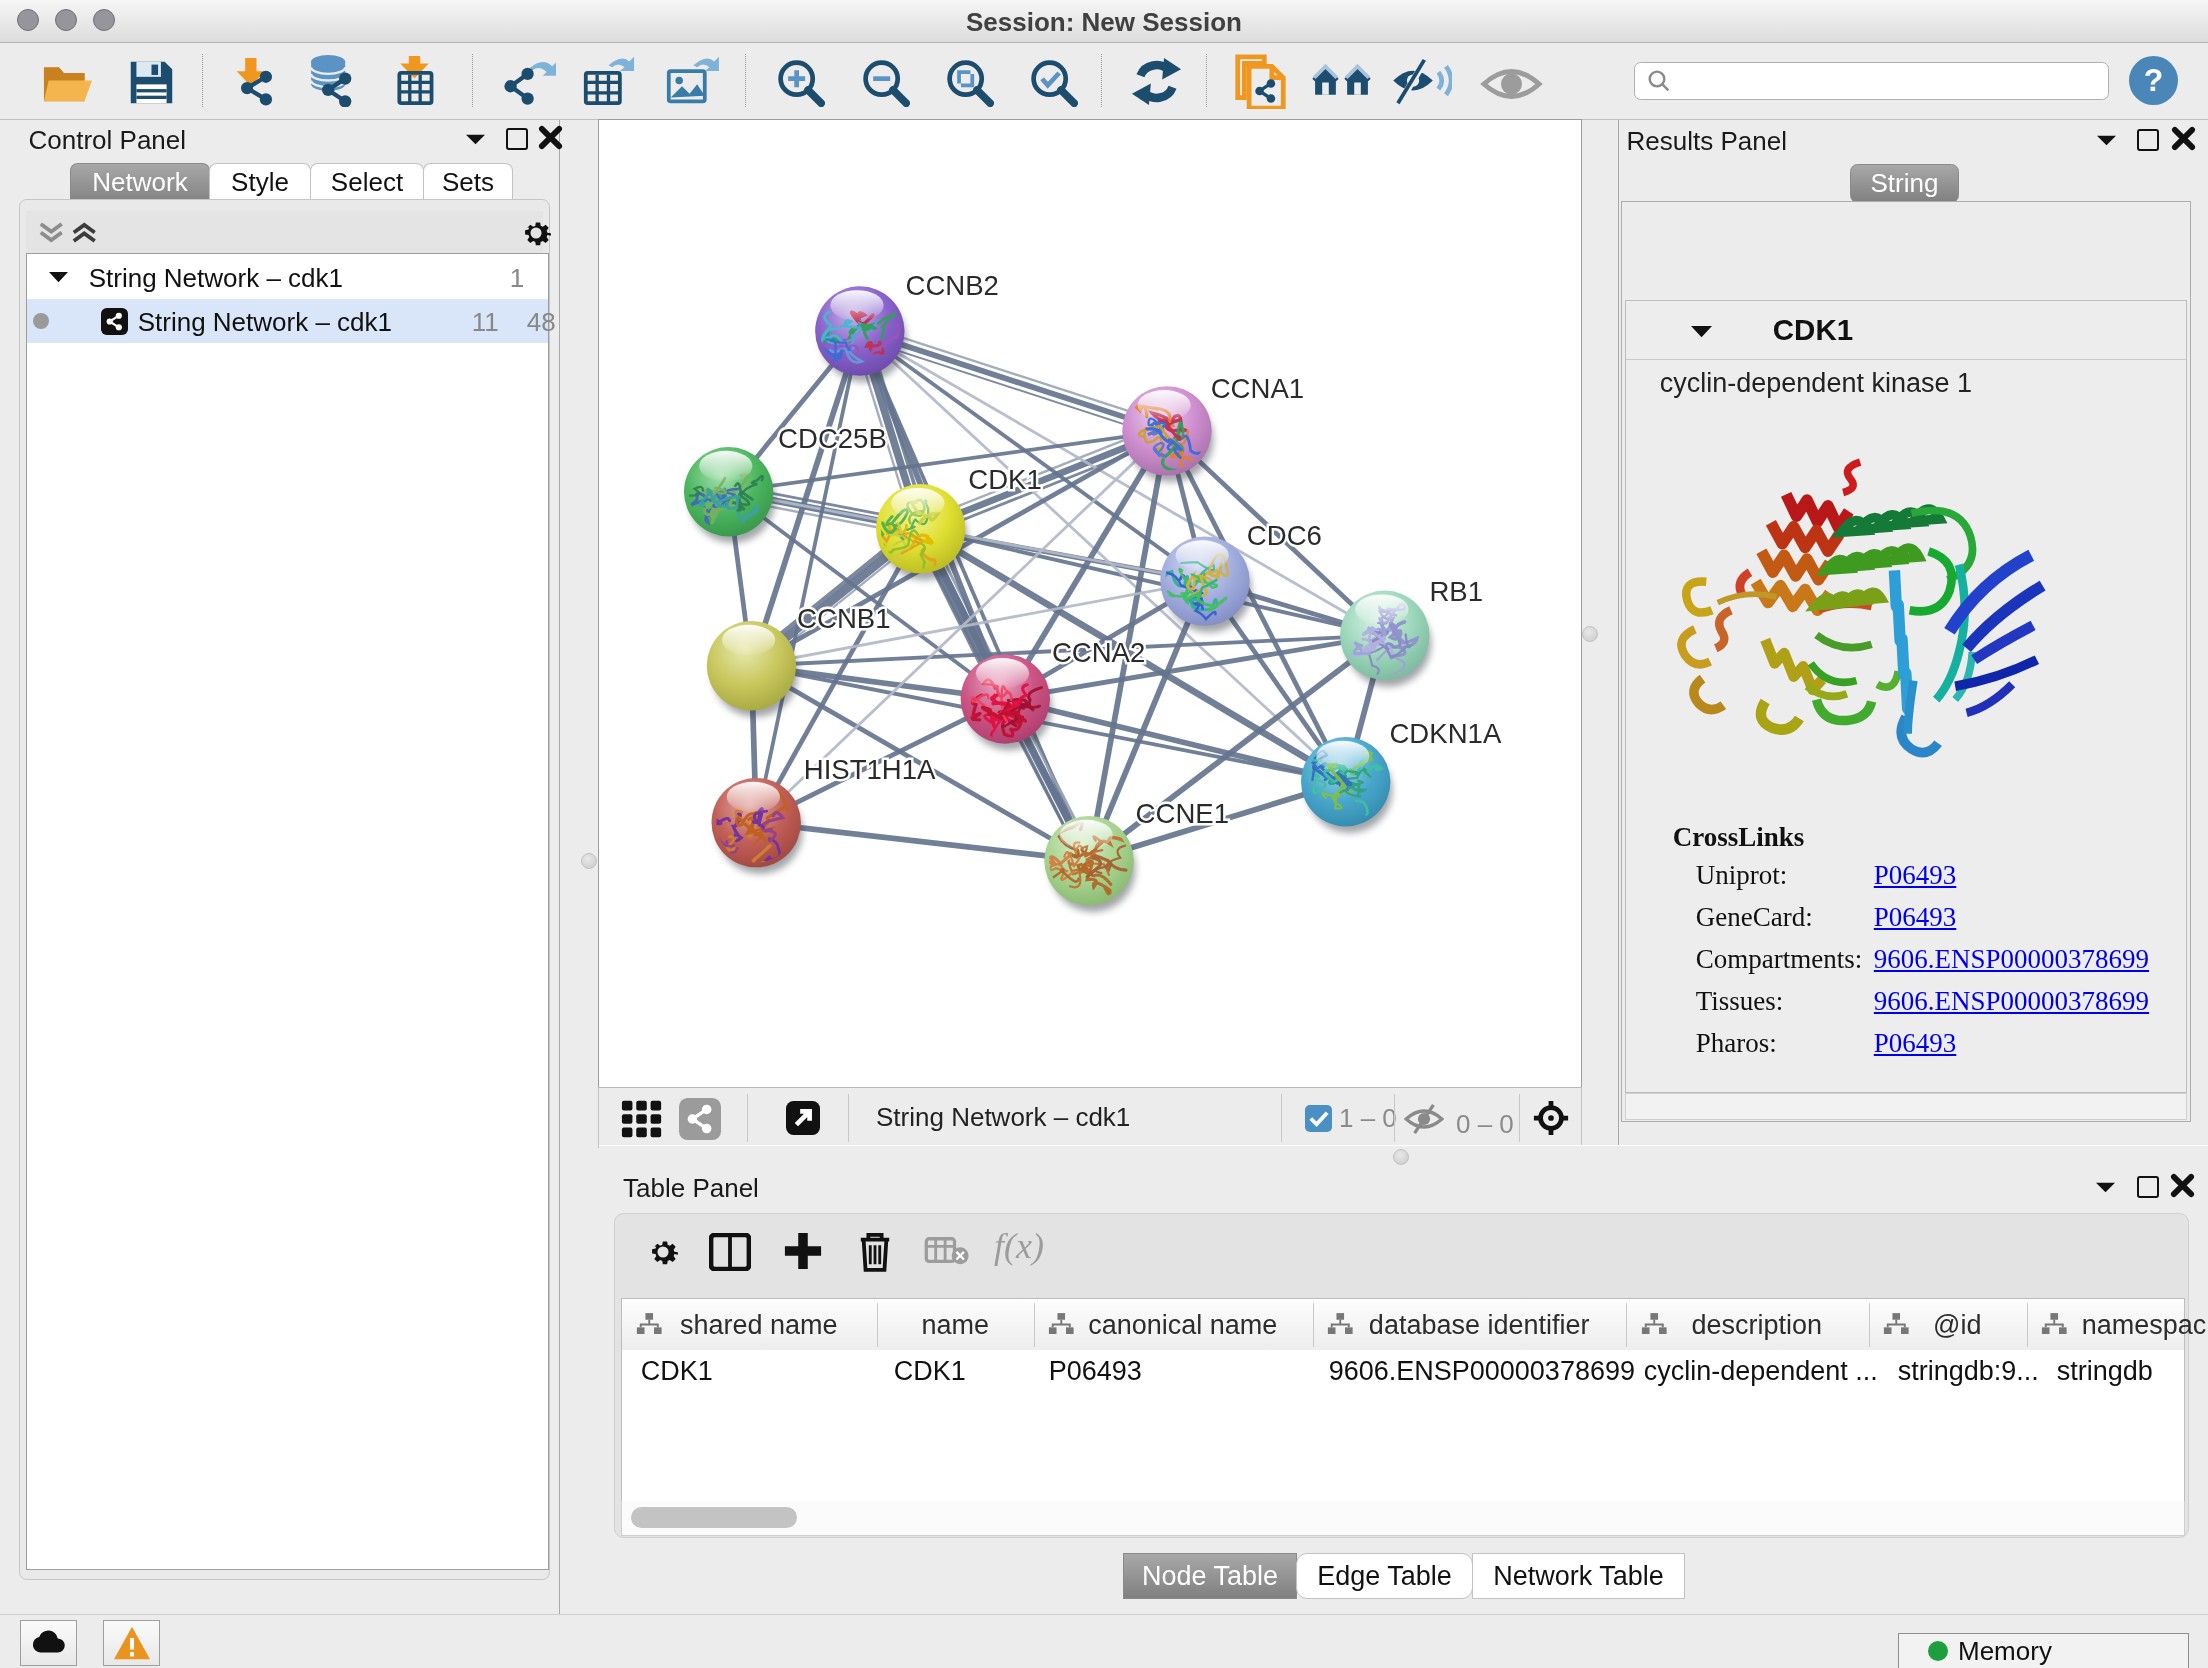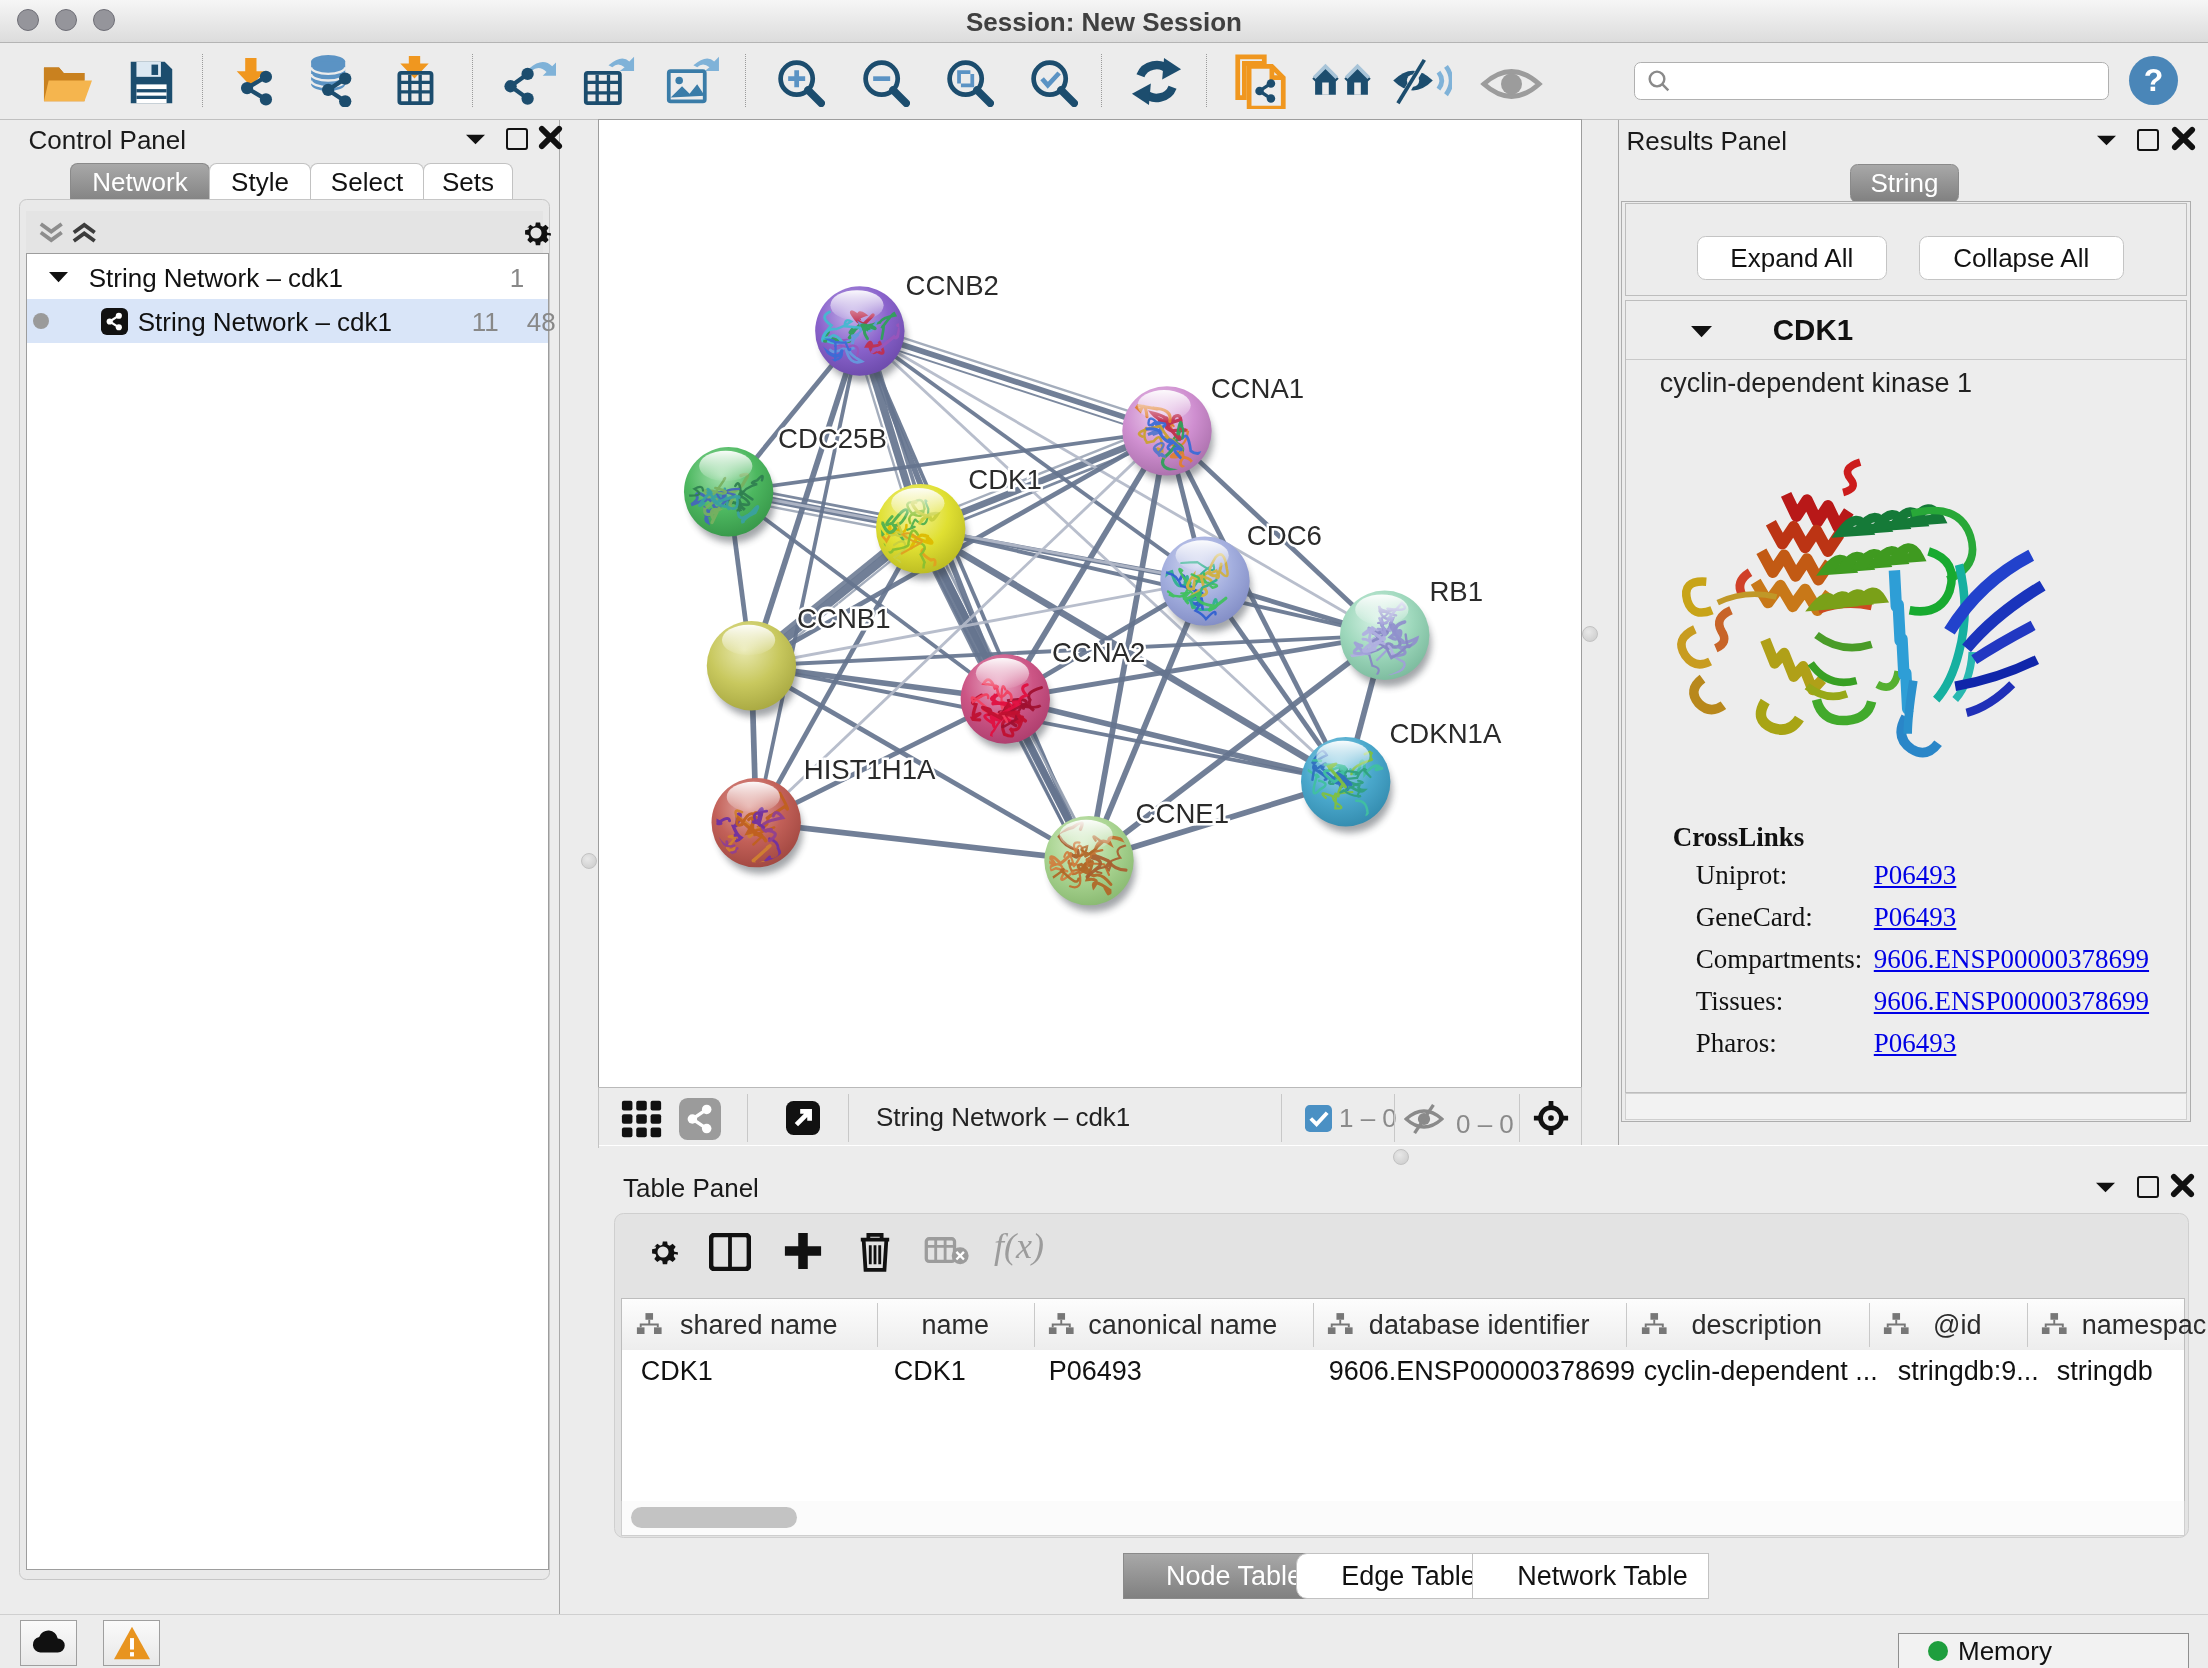--- a/index.html
+++ b/index.html
@@ -42,21 +42,21 @@
 
 #tpanel{left:599px;top:1146px;width:1609px;height:476px;background:#ececec;}
 #tp-box{position:absolute;left:15px;top:67px;width:1573px;height:323px;background:#e3e3e3;border:1px solid #cfcfcf;border-radius:9.5px;}
 #tbl{position:absolute;left:5.7px;top:84px;width:1562px;height:204px;background:#fff;border:1px solid #bdbdbd;}
 #tblhead{position:absolute;left:0;top:0;width:100%;height:51px;background:linear-gradient(#fdfdfd,#ededed);border-bottom:1px solid #c6c6c6;color:#2c2c2c;font-size:27px;}
 .colsep{position:absolute;top:3.8px;height:44px;width:0;border-left:1px solid #c9c9c9;}
 .hcell{position:absolute;top:11.4px;}
 #tblscroll{position:absolute;left:5.7px;top:287px;width:1562px;height:34px;background:#fbfbfb;border:1px solid #cfcfcf;border-top:none;}
 #tthumb{position:absolute;left:9.5px;top:5.7px;width:166px;height:21px;border-radius:10.5px;background:#c3c3c3;}
 
-.btab{position:absolute;top:1553px;height:44px;border:1px solid #c2c2c2;background:#fff;color:#111;font-size:27px;text-align:center;line-height:44px;padding-left:24px;}
+.btab{position:absolute;top:1553px;height:44px;border:1px solid #c2c2c2;background:#fff;color:#111;font-size:27px;text-align:center;line-height:44px;}
 
 #statusbar{left:0;top:1614px;width:2208px;height:54px;background:#ececec;border-top:1px solid #cfcfcf;}
 .sbtn{position:absolute;top:4.8px;width:55px;height:44px;background:linear-gradient(#fafafa,#e8e8e8);border:1px solid #9f9f9f;}
 #membtn{position:absolute;left:1898px;top:18px;width:289px;height:34px;background:#f2f2f2;border:1px solid #8f8f8f;font-size:26px;color:#111;}
 a.lnk{color:#0000e6;text-decoration:underline;}
 </style>
 </head>
 <body>
 
 <div id="titlebar" class="abs">
@@ -722,24 +722,20 @@
   <div class="ptitle" style="position:absolute;left:7.6px;top:5.7px;">Results Panel</div>
   <svg width="21" height="13.3" style="position:absolute;left:477px;top:13.3px;" viewBox="0 0 22 14">
       <polygon points="1,3 21,3 11,13" fill="#111"></polygon>
     </svg>
   <div style="position:absolute;left:518px;top:8.6px;width:18px;height:18px;border:2.9px solid #111;border-radius:2.9px;"></div>
   <svg width="25" height="25" style="position:absolute;left:552px;top:5.7px;" viewBox="0 0 26 26">
       <path d="M4 4 L22 22 M22 4 L4 22" stroke="#111" stroke-width="6" stroke-linecap="round"></path>
     </svg>
   <div id="stringtab">String</div>
   <div id="rp-outer">
-    <div id="rp-btnbox">
-      <div class="rbtn" style="left:71px;width:188px;">Expand All</div>
-      <div class="rbtn" style="left:293px;width:203px;">Collapse All</div>
-    </div>
     <div id="rp-main">
       <div id="cdk1hdr">
         <svg width="22" height="14.3" style="position:absolute;left:65px;top:23px;" viewBox="0 0 23 15">
             <polygon points="0,2 22,2 11,14" fill="#111"></polygon>
           </svg>
         <span style="position:absolute;left:147px;top:12.4px;font-size:29.5px;font-weight:700;color:#111;">CDK1</span>
       </div>
       <div style="position:absolute;left:34px;top:67px;font-size:27px;color:#222;">cyclin-dependent kinase 1</div>
       <svg width="380" height="314" viewBox="0 0 400 330" style="position:absolute;left:48px;top:157px;">
 <path d="M196 4 q-20 6 -10 18 q8 10 -8 14" fill="none" stroke="#cc1c1c" stroke-width="8"></path>

